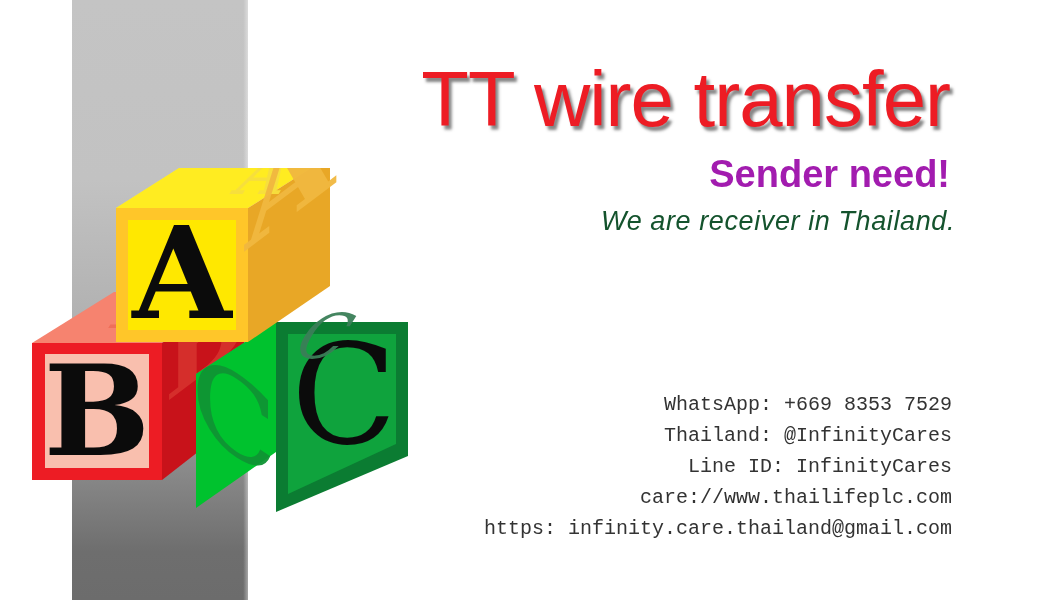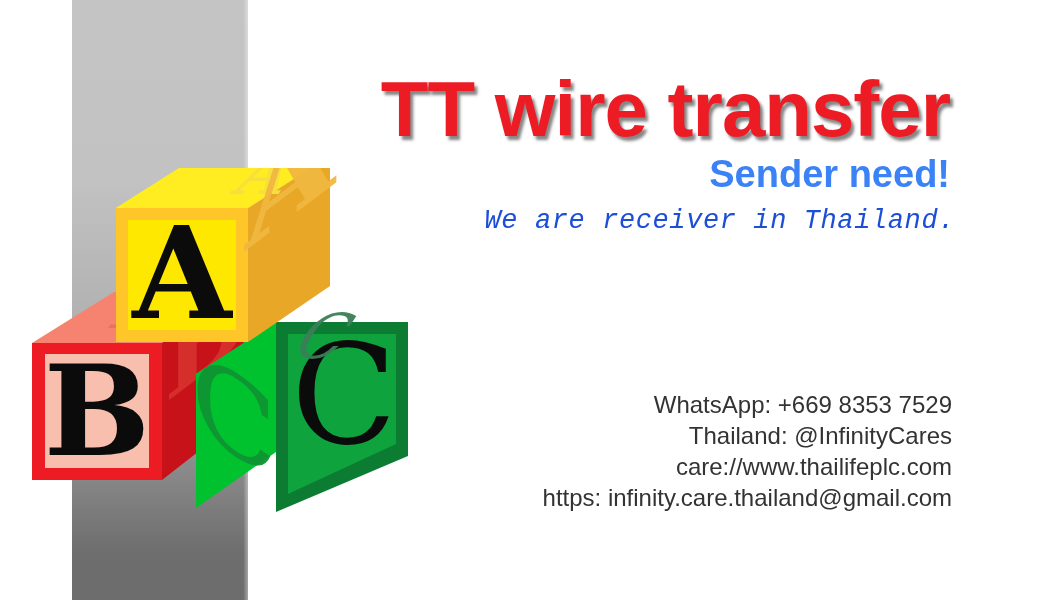--- a/index.html
+++ b/index.html
@@ -45,61 +45,60 @@
   }
   .blocks svg { display: block; width: 400px; height: 400px; }
 
   
   .headline {
     position: absolute;
     right: 113px;
     top: 57px;
     text-align: left;
     font-family: "Liberation Sans", sans-serif;
-    font-weight: bold;
+    font-weight: normal;
     font-size: 78px;
     line-height: 84px;
     letter-spacing: -1px;
     color: #ed1c24;
     text-shadow: 3px 4px 3px rgba(60,60,60,0.62);
     white-space: nowrap;
-    margin-top: 10px;
   }
   .subhead {
     position: absolute;
     right: 113px;
     top: 152px;
     text-align: center;
     font-family: "Liberation Sans", sans-serif;
     font-weight: bold;
     font-size: 38px;
     line-height: 44px;
-    color: #3b82f6;
+    color: #a21caf;
     white-space: nowrap;
   }
   .tagline {
     position: absolute;
     right: 108px;
     top: 203px;
     text-align: right;
-    font-family: Liberation Mono, monospace;
+    font-family: Liberation Sans, sans-serif;
     font-style: italic;
     font-size: 27px;
     line-height: 36px;
     letter-spacing: 0.6px;
-    color: #1d4ed8;
+    color: #14532d;
     white-space: nowrap;
   }
   .contact {
     position: absolute;
     right: 111px;
     top: 389px;
     text-align: right;
-    font-family: Liberation Sans, sans-serif;
-    font-size: 24px;
+    font-family: Liberation Mono, monospace;
+    font-size: 20px;
     line-height: 31px;
     color: #333333;
     white-space: nowrap;
   }
   .contact div { white-space: nowrap; }
 </style>
 </head>
 <body>
 
 <div id="canvas">
@@ -177,17 +176,18 @@
 
   <div class="headline">TT wire transfer</div>
 
   <div class="subhead">Sender need!</div>
 
   <div class="tagline">We are receiver in Thailand.</div>
 
   <div class="contact">
     <div>WhatsApp: +669 8353 7529</div>
     <div>Thailand: @InfinityCares</div>
+    <div>Line ID: InfinityCares</div>
     <div>care://www.thailifeplc.com</div>
     <div>https: infinity.care.thailand@gmail.com</div>
   </div>
 
 </div>
 
 </body></html>

